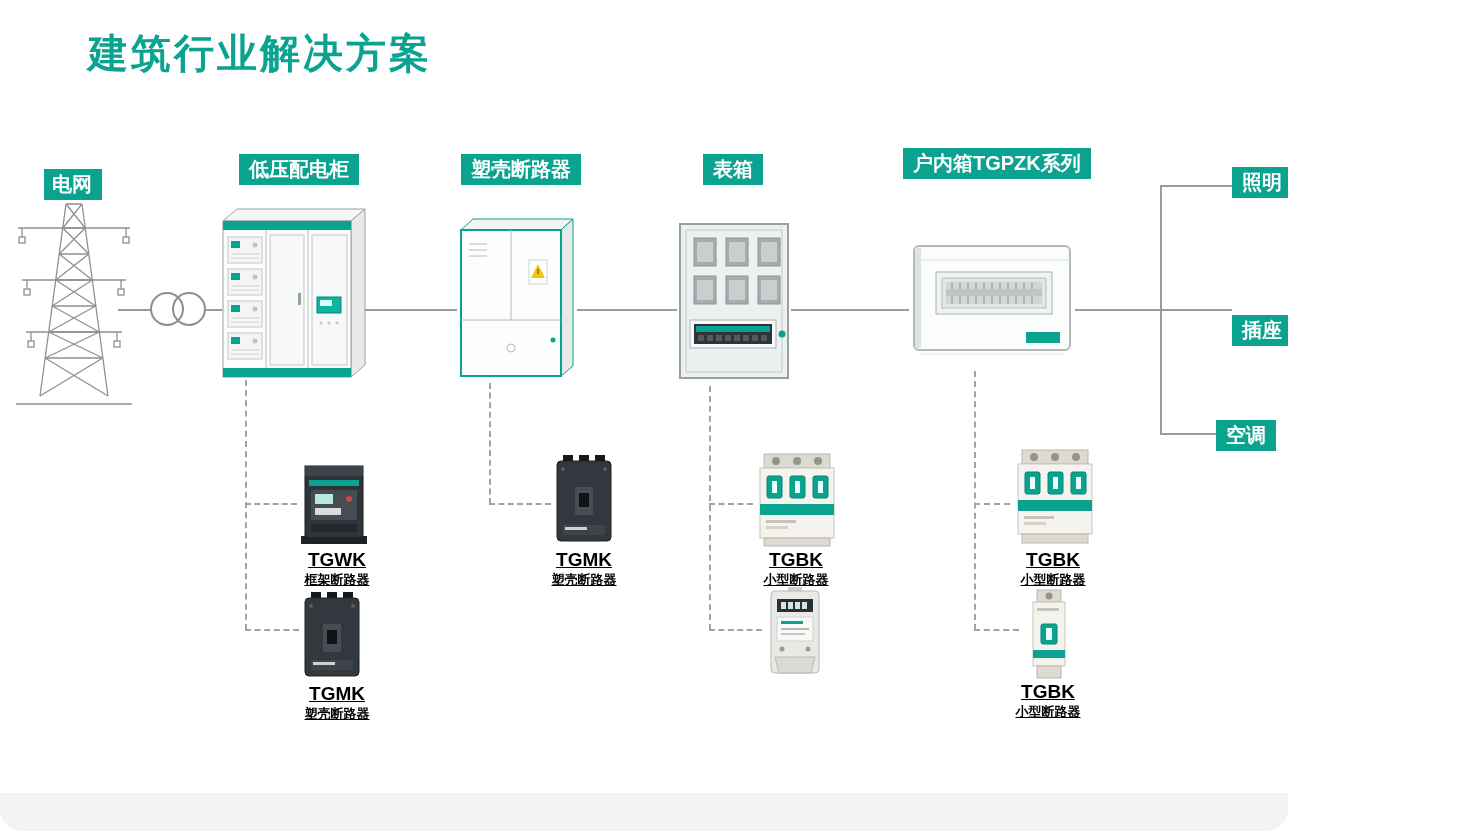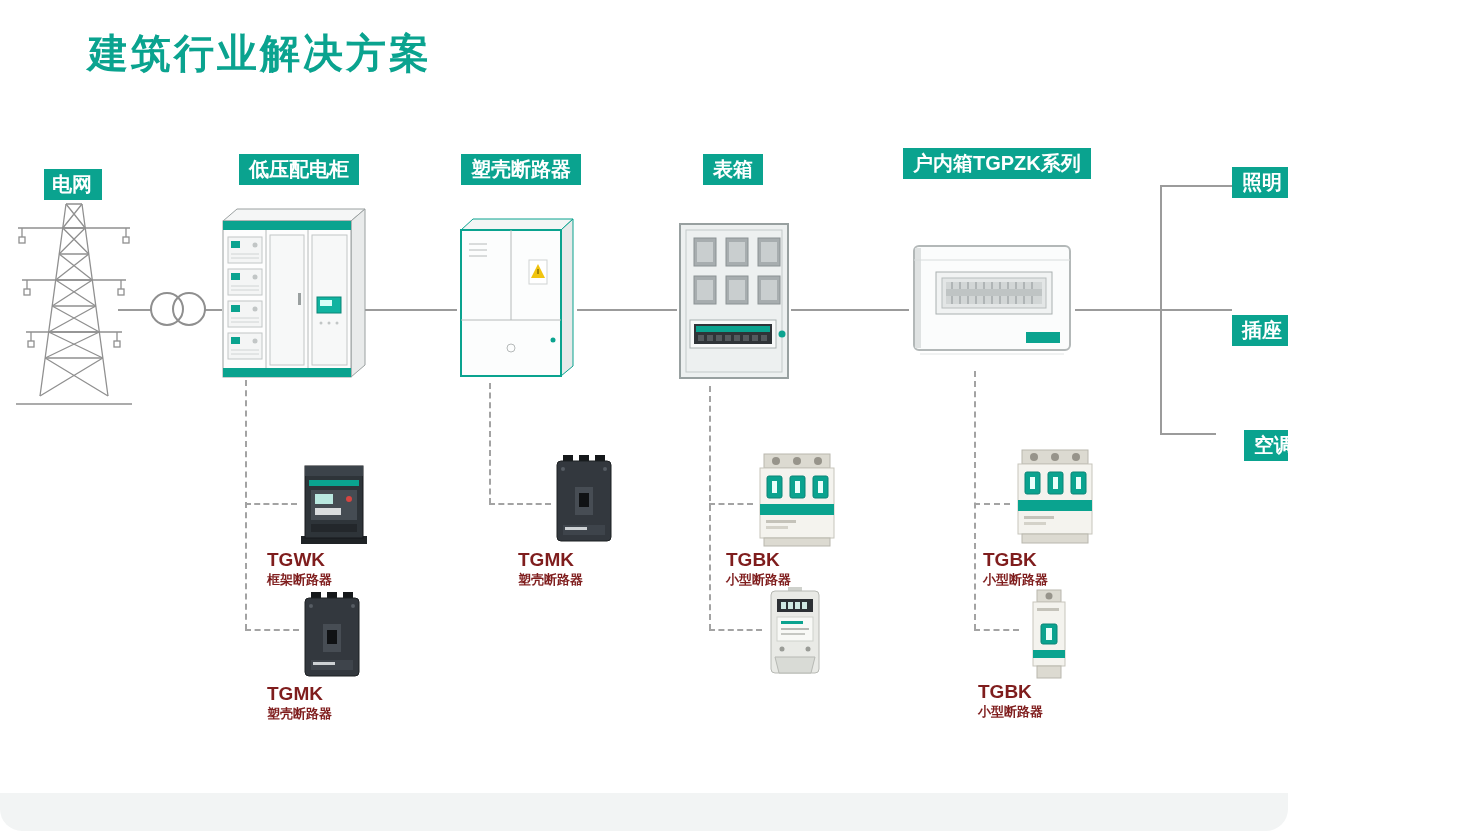--- a/index.html
+++ b/index.html
@@ -9,21 +9,21 @@
   .abs { position:absolute; }
   .title { position:absolute; left:88px; top:26px; font-size:40px; font-weight:bold;
            color:#0aa38f; letter-spacing:3px; }
   .node-label { position:absolute; height:31px; background:#0aa38f; color:#ffffff;
                 font-size:20px; font-weight:bold; display:flex; align-items:center;
                 justify-content:center; padding:0 10px; white-space:nowrap; }
   .hline { position:absolute; height:2px; background:#9b9b9b; }
   .vline { position:absolute; width:2px; background:#9b9b9b; }
   .dash-h { position:absolute; height:0; border-top:2px dashed #a3a3a3; }
   .dash-v { position:absolute; width:0; border-left:2px dashed #a3a3a3; }
-  .prod-label { position:absolute; color:#7f1d1d; font-weight:bold; line-height:1.25; }
+  .prod-label { position:absolute; text-align:center; color:#000000; font-weight:bold; line-height:1.25;text-decoration:underline; }
   .prod-label .model { font-size:19px; }
   .prod-label .pname { font-size:13px; }
   .footer-strip { position:absolute; left:0; bottom:0; width:100%; height:38px; background:#f2f4f4; }
 </style>
 </head>
 <body>
 
 <div class="canvas">
 
   <div class="title">建筑行业解决方案</div>
@@ -51,21 +51,21 @@
   <div class="dash-h" style="left:974px;top:503px;width:36px;"></div>
   <div class="dash-h" style="left:974px;top:629px;width:45px;"></div>
 
   <div class="node-label" style="left:44px;top:169px;padding-left:8px;">电网</div>
   <div class="node-label" style="left:239px;top:154px;">低压配电柜</div>
   <div class="node-label" style="left:461px;top:154px;">塑壳断路器</div>
   <div class="node-label" style="left:703px;top:154px;">表箱</div>
   <div class="node-label" style="left:903px;top:148px;">户内箱TGPZK系列</div>
   <div class="node-label" style="left:1232px;top:167px;">照明</div>
   <div class="node-label" style="left:1232px;top:295px;margin-top:20px;">插座</div>
-  <div class="node-label" style="left:1216px;top:430px;margin-left:28px;">空调</div>
+  <div class="node-label" style="left:1216px;top:420px;">空调</div>
 
   <svg class="abs" style="left:14px;top:198px;" width="120" height="214" viewBox="0 0 120 214">
     <g stroke="#909090" stroke-width="1.3" fill="none">
       <path d="M52,6 L26,198 M68,6 L94,198 M52,6 H68"></path>
       <path d="M48.8,30 H71.2 M45.2,56 H74.8 M41.7,82 H78.3 M38.2,108 H81.8 M34.7,134 H85.3 M31.2,160 H88.8"></path>
       <path d="M52,6 L71.2,30 M68,6 L48.8,30 M48.8,30 L74.8,56 M71.2,30 L45.2,56 M45.2,56 L78.3,82 M74.8,56 L41.7,82
                M41.7,82 L81.8,108 M78.3,82 L38.2,108 M38.2,108 L85.3,134 M81.8,108 L34.7,134
                M34.7,134 L88.8,160 M85.3,134 L31.2,160 M31.2,160 L94,198 M88.8,160 L26,198"></path>
       <path d="M4,30 H116 M8,30 V39 M112,30 V39 M8,82 H112 M13,82 V91 M107,82 V91 M12,134 H108 M17,134 V143 M103,134 V143 M2,206 H118"></path>
       <rect x="5" y="39" width="6" height="6" fill="#ffffff"></rect>

